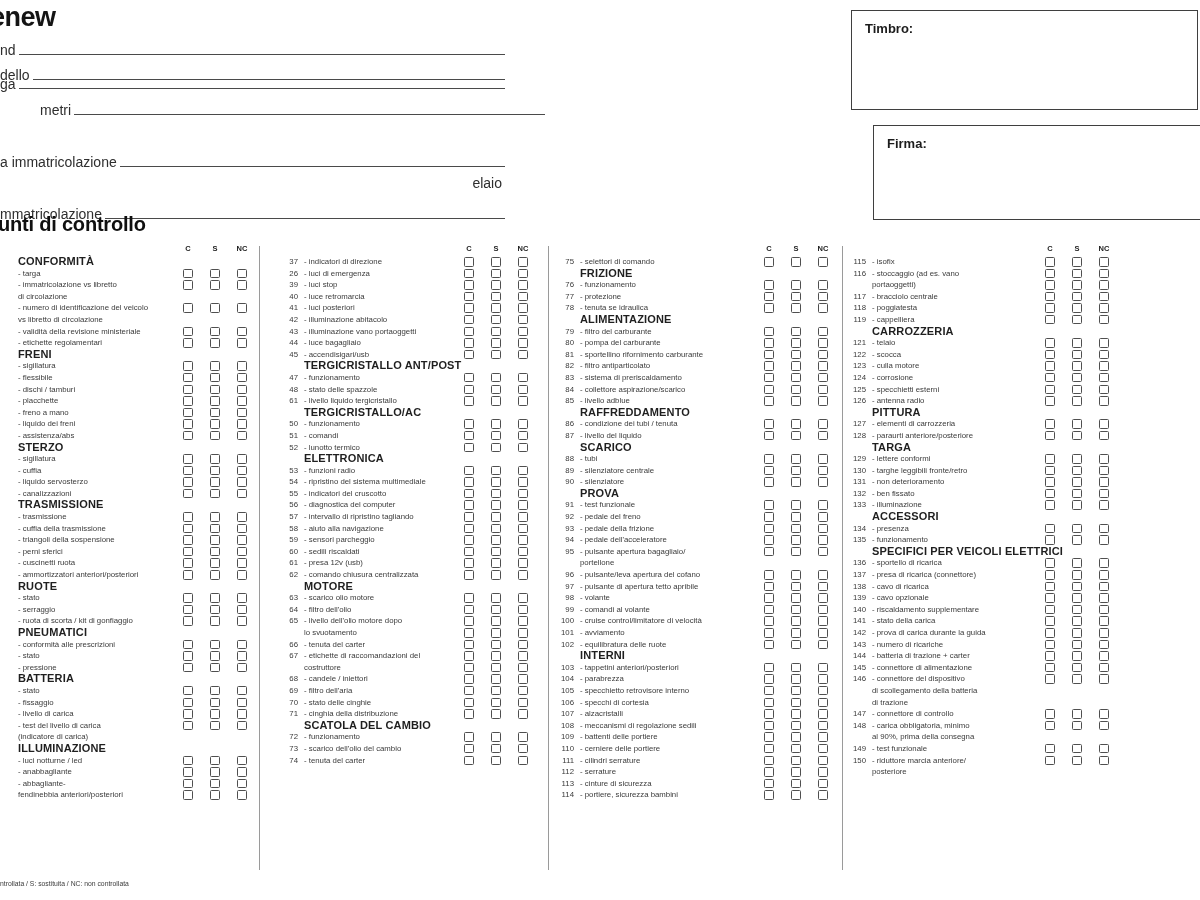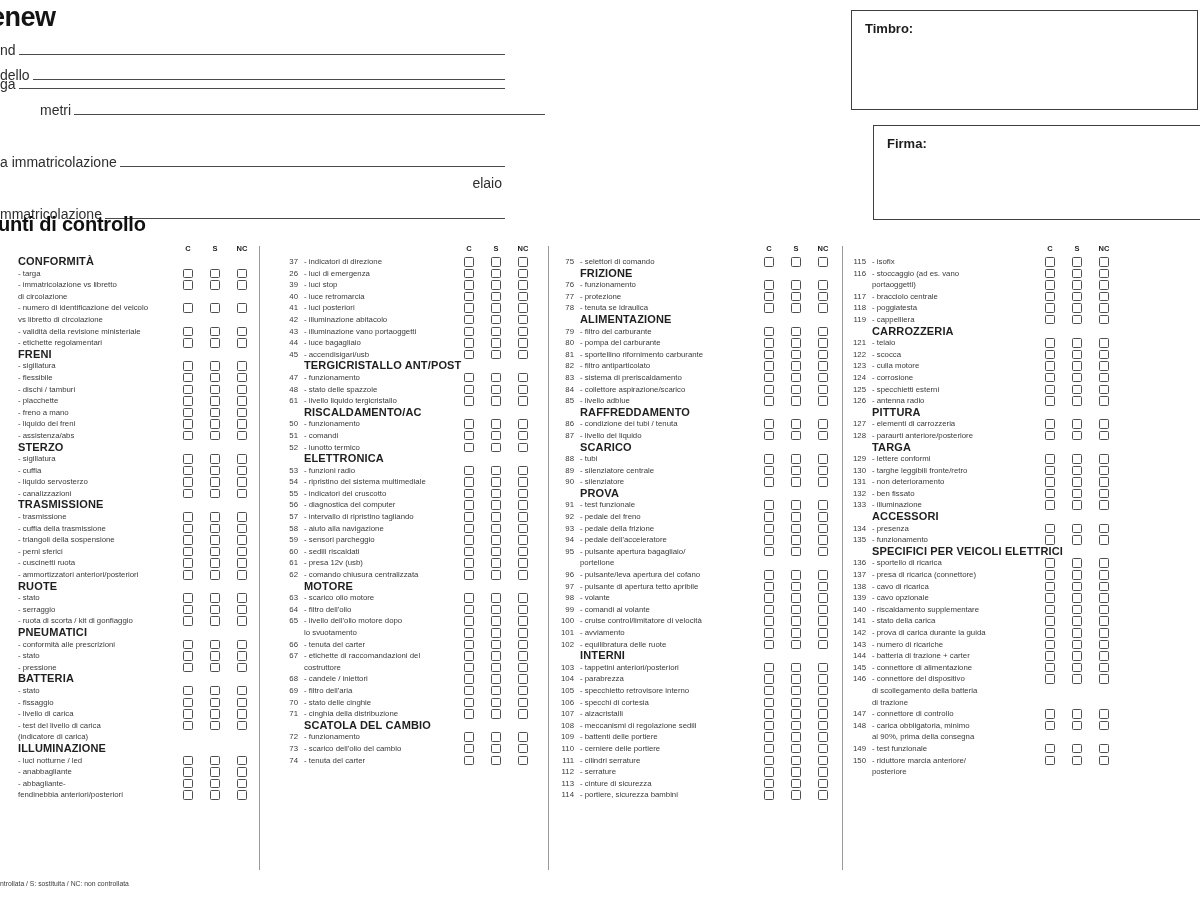--- a/index.html
+++ b/index.html
@@ -551,21 +551,21 @@
               <span class="t ind">- livello liquido tergicristallo</span>
               <span class="cboxes">
                 <span class="cb"></span>
                 <span class="cb"></span>
                 <span class="cb"></span>
               </span>
             </div>
           </div>
           <div class="sec">
             <div class="row">
-              <span class="t title ind">RISCALDAMENTO/AC</span>
+              <span class="t title ind">TERGICRISTALLO/AC</span>
             </div>
             <div class="row">
               <span class="num">50</span>
               <span class="t ind">- funzionamento</span>
               <span class="cboxes">
                 <span class="cb"></span>
                 <span class="cb"></span>
                 <span class="cb"></span>
               </span>
             </div>

